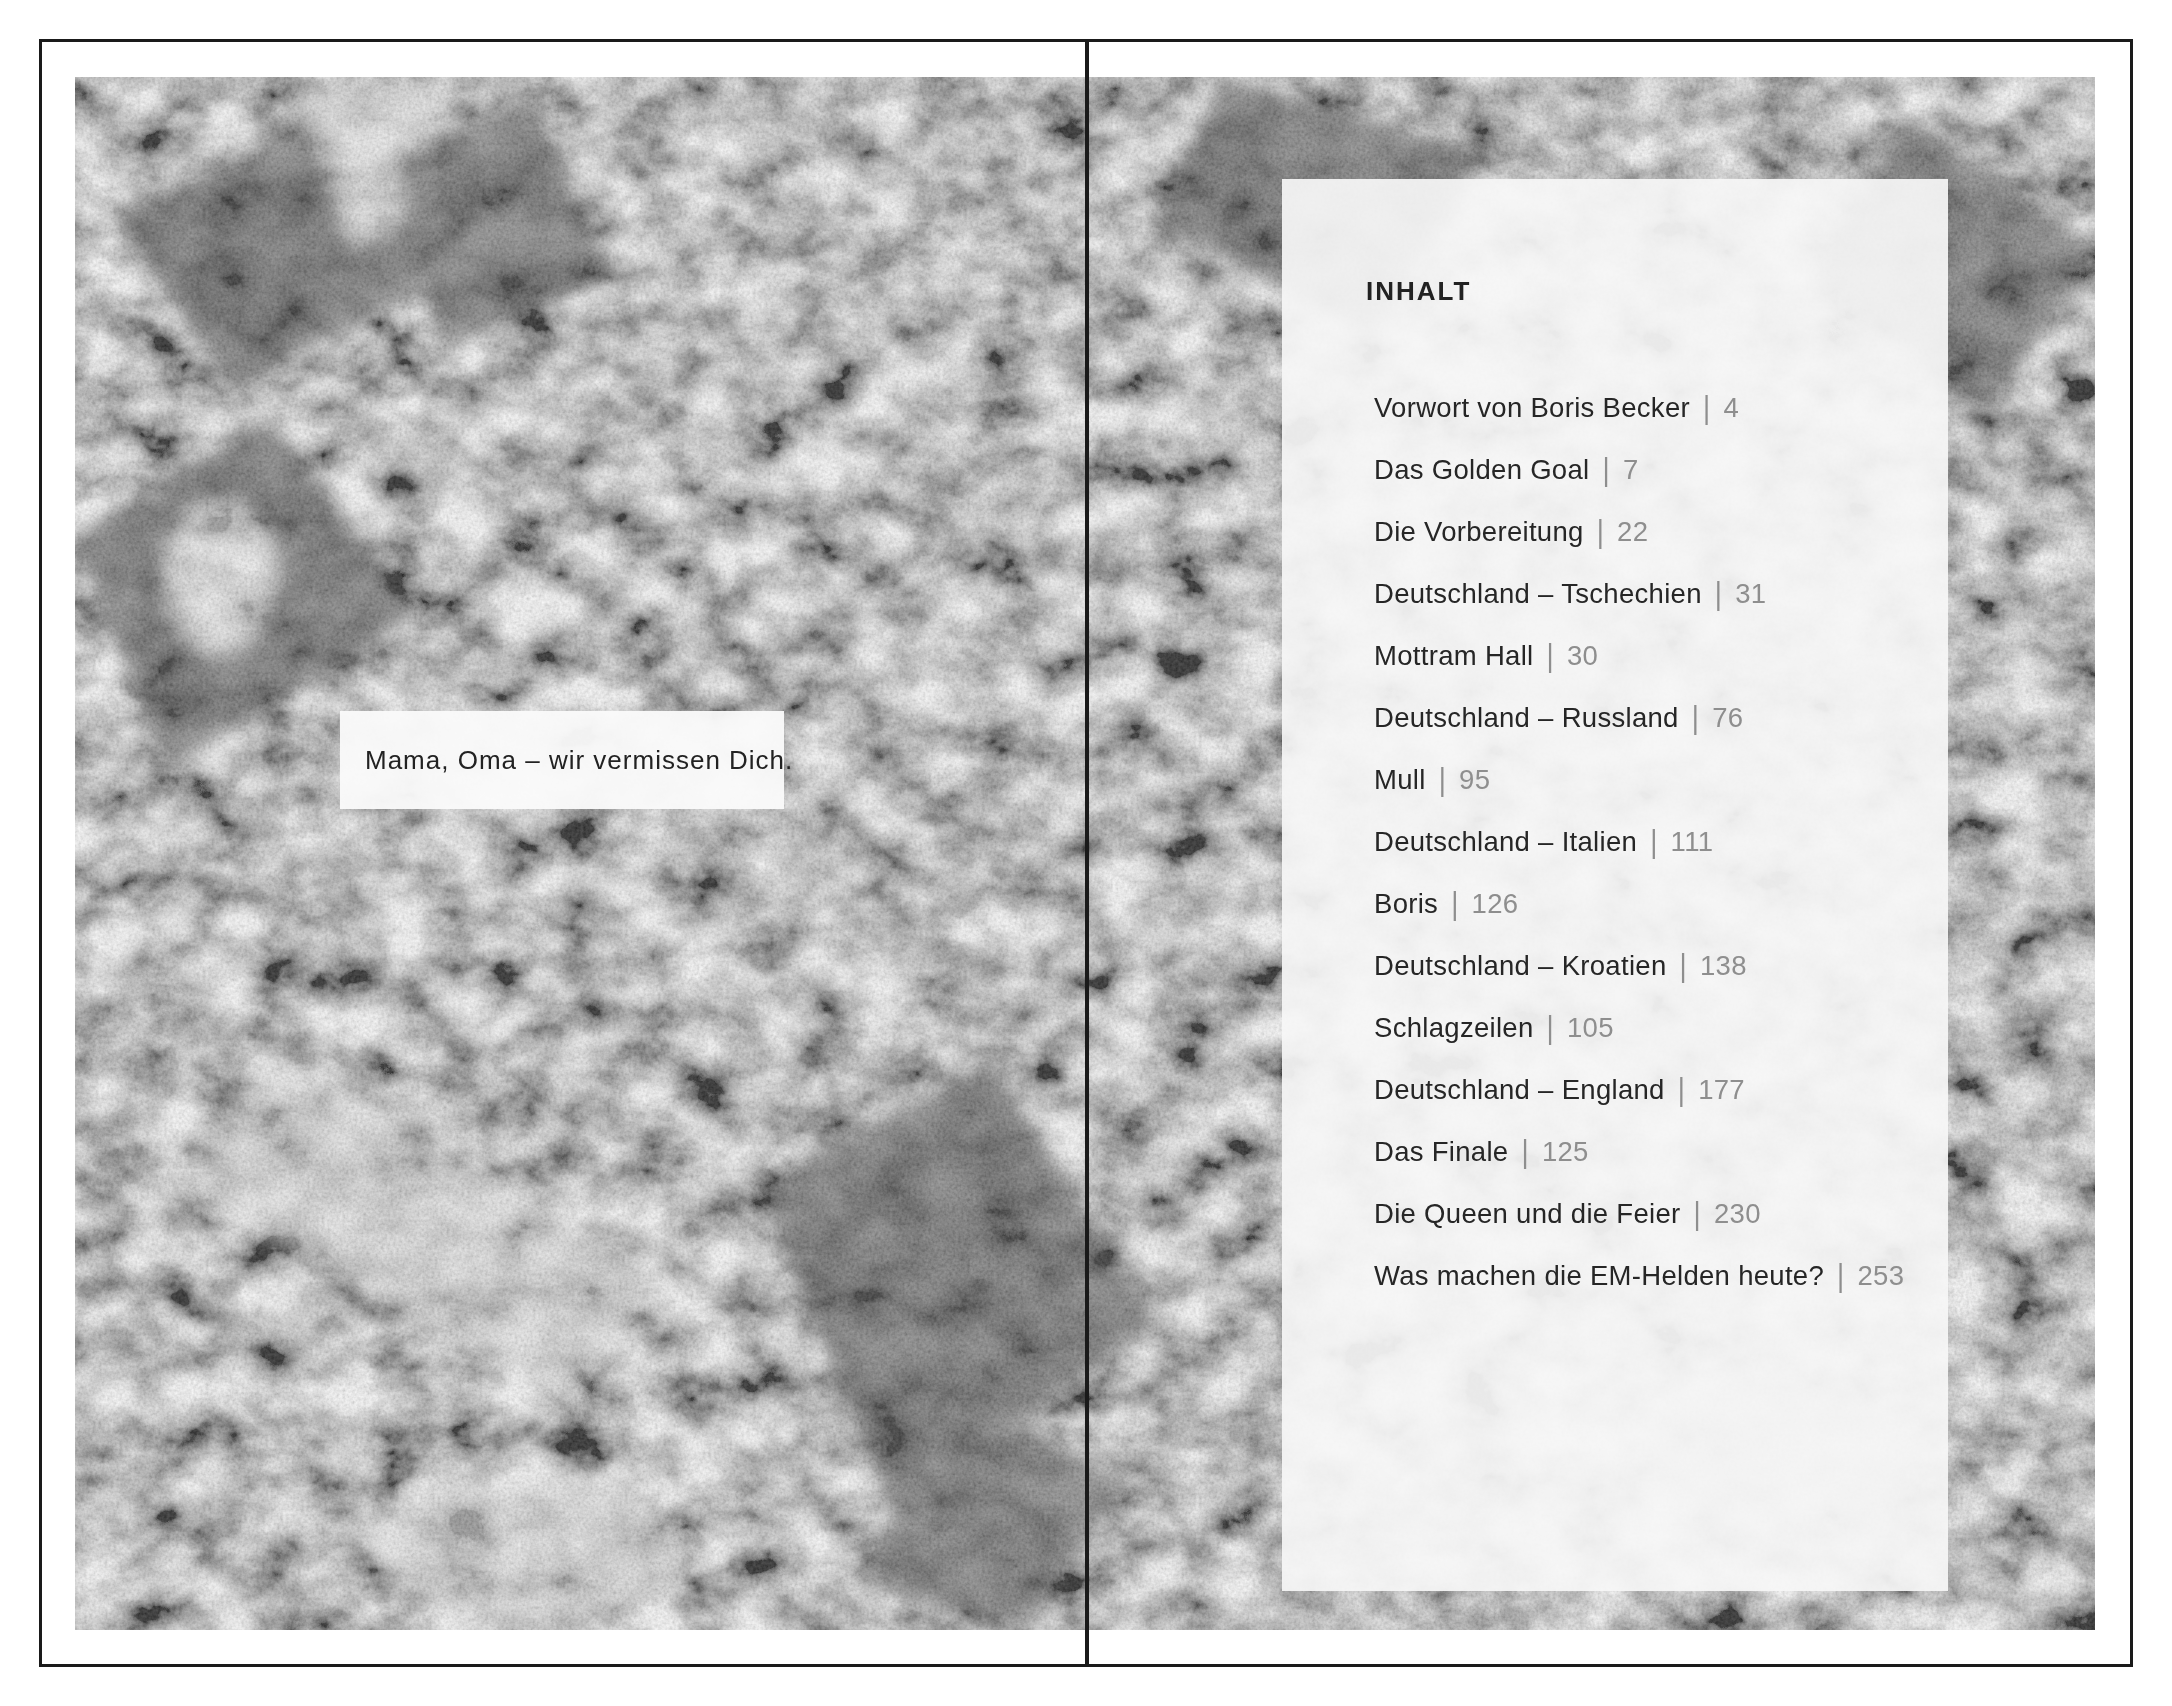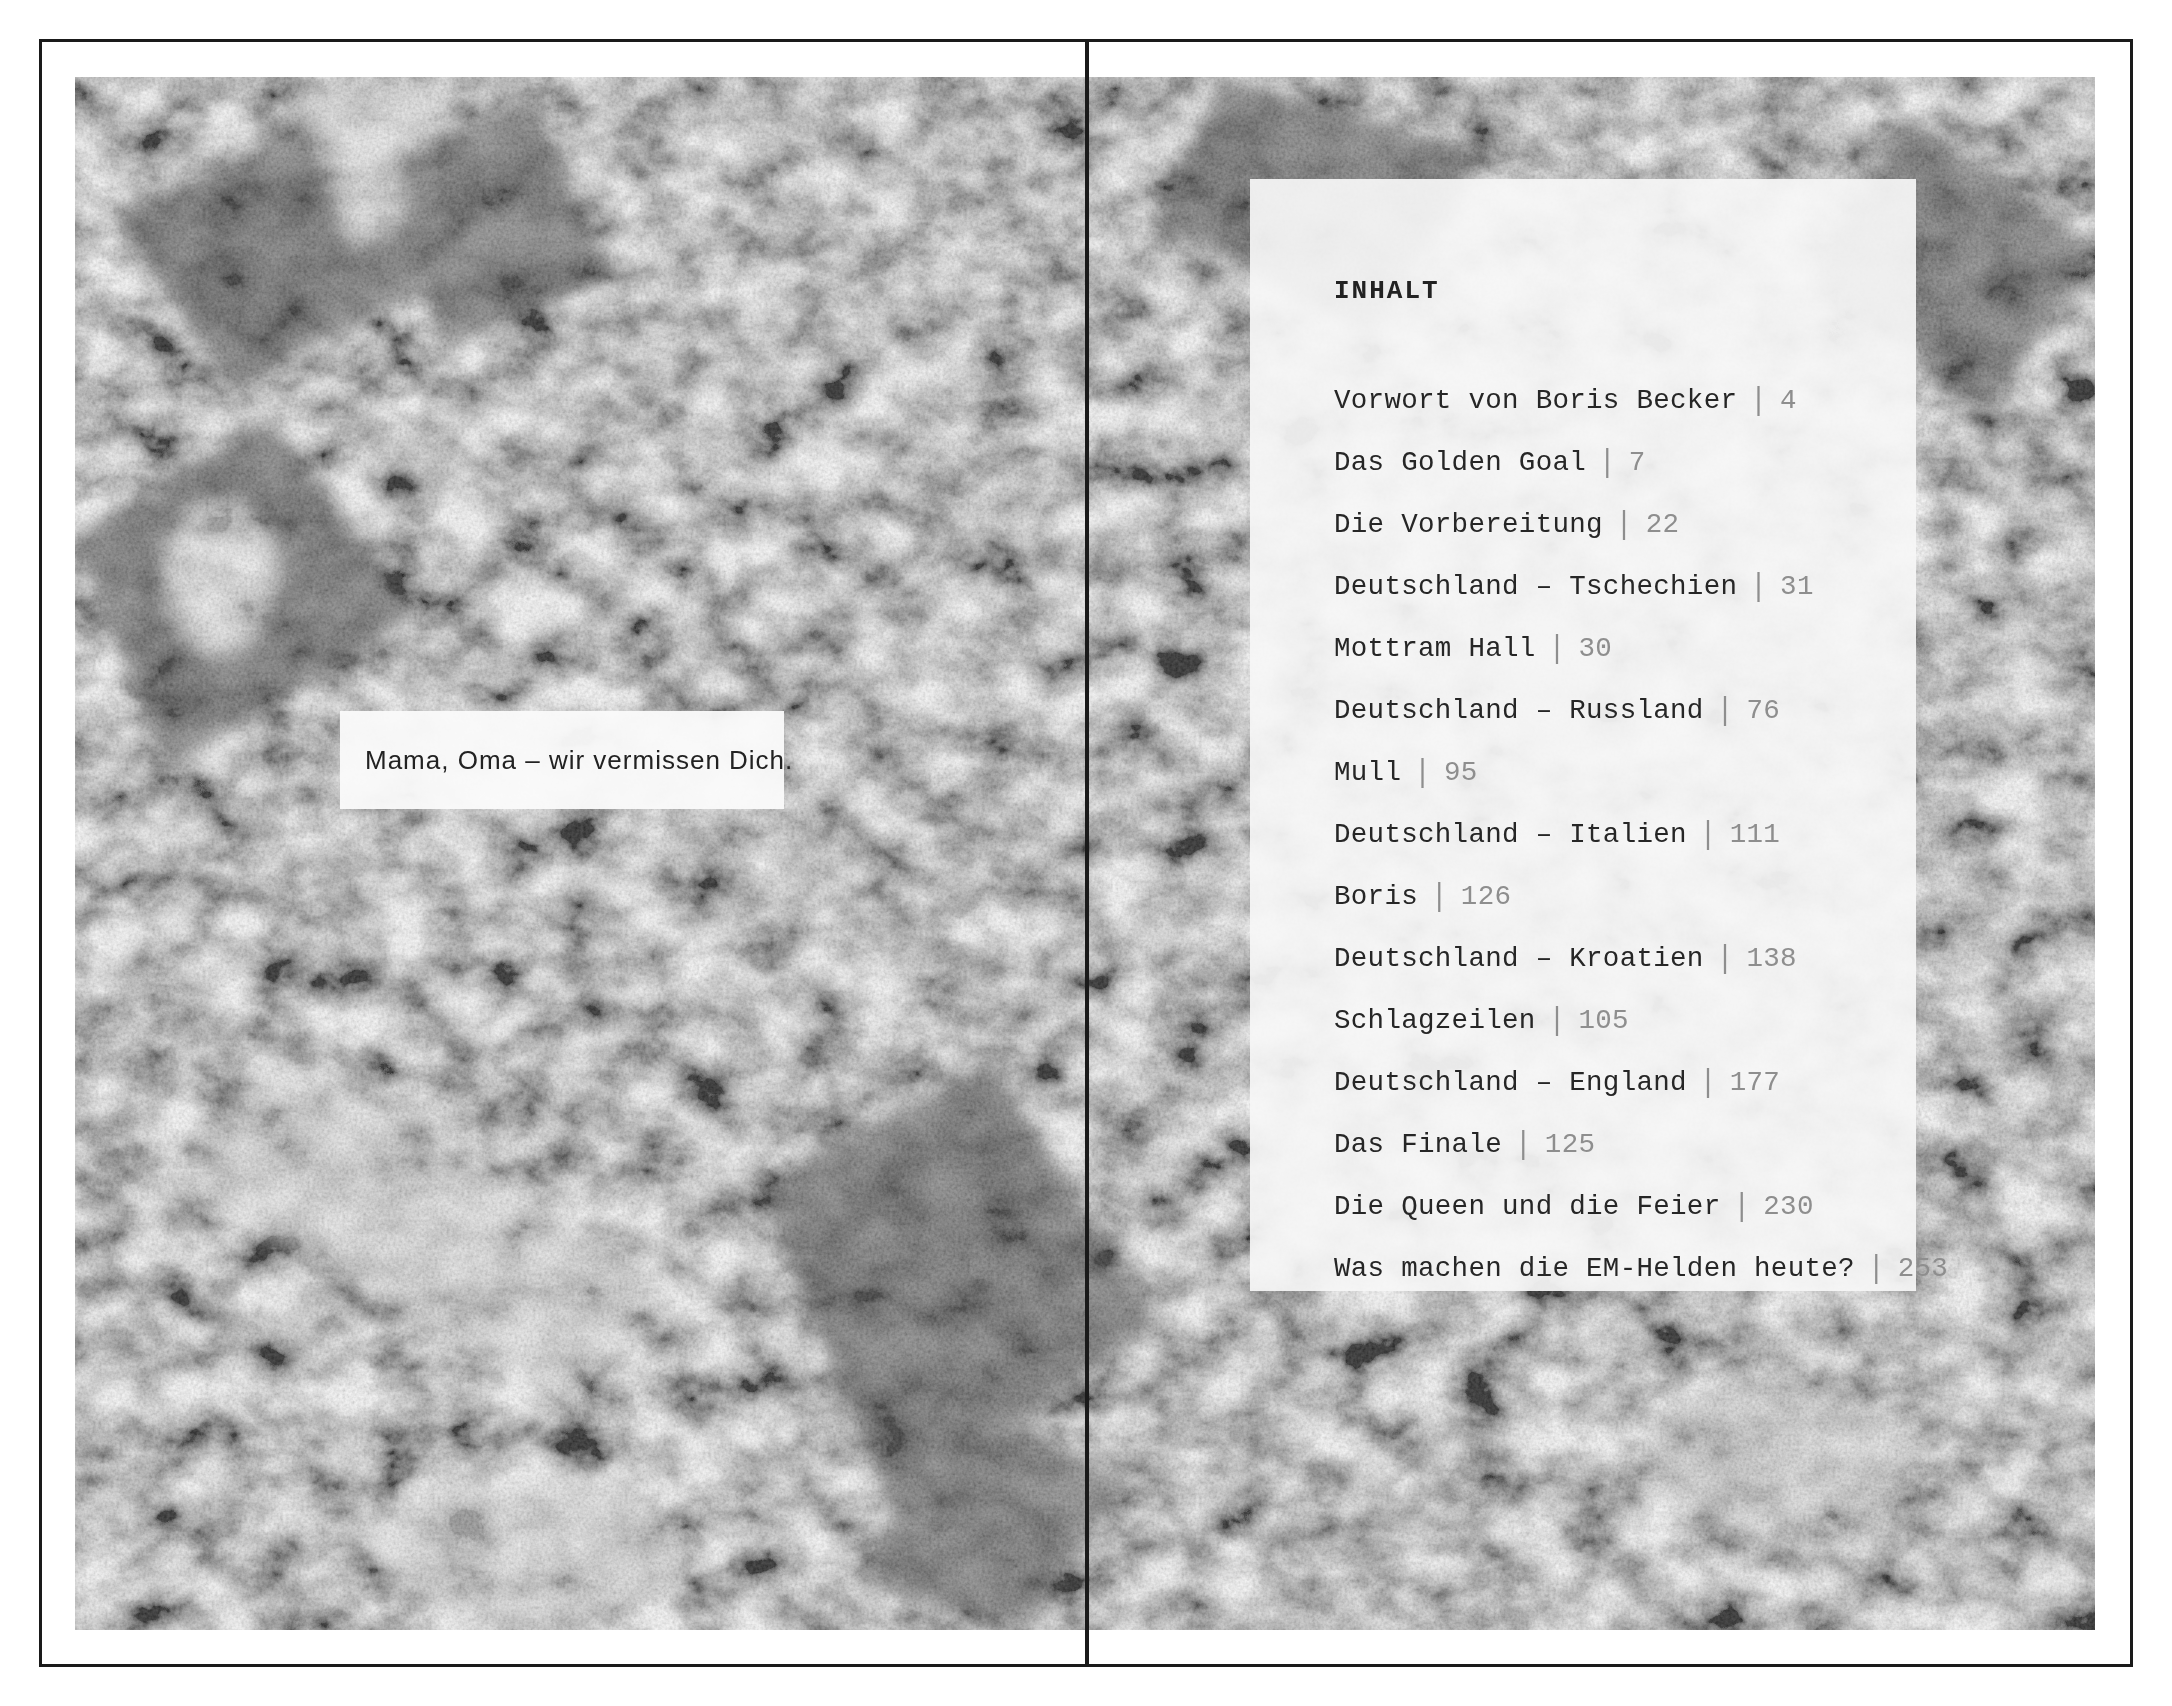--- a/index.html
+++ b/index.html
@@ -22,26 +22,26 @@
 
   
   .dedication{position:absolute;left:340px;top:711px;width:444px;height:98px;
               background:rgba(250,250,250,0.96);z-index:3;
               display:flex;flex-direction:column;justify-content:center;
               padding-left:25px;box-sizing:border-box;}
   .dedication .line{font-size:26px;line-height:41px;letter-spacing:1px;
                     color:var(--text-dark,#222);white-space:nowrap;}
 
   
-  .toc-panel{position:absolute;left:1250px;top:179px;width:666px;height:1112px;
-             background:var(--panel-bg,rgba(246,246,246,0.93));z-index:3;font-family:Liberation Mono, monospace;}
+  .toc-panel{position:absolute;left:1282px;top:179px;width:666px;height:1412px;
+             background:var(--panel-bg,rgba(246,246,246,0.93));z-index:3;}
   .toc-title{position:absolute;left:84px;top:97px;margin:0;
              font-size:26px;font-weight:700;letter-spacing:2px;
              color:var(--text-dark,#242424);}
-  .toc-list{position:absolute;left:84px;top:190px;margin:0;padding:0;
+  .toc-list{position:absolute;left:84px;top:190px;margin:8px;padding:0;
             list-style:none;width:563px;}
   .toc-row{height:62px;display:flex;align-items:center;white-space:nowrap;
            font-size:27.5px;color:#262626;letter-spacing:0.3px;}
   .toc-row .sep{color:var(--text-gray,#8e8e8e);margin:0 13px;
                 transform:scaleY(1.12);display:inline-block;}
   .toc-row .pg{color:var(--text-gray,#8e8e8e);}
 </style>
 </head>
 <body>
 

